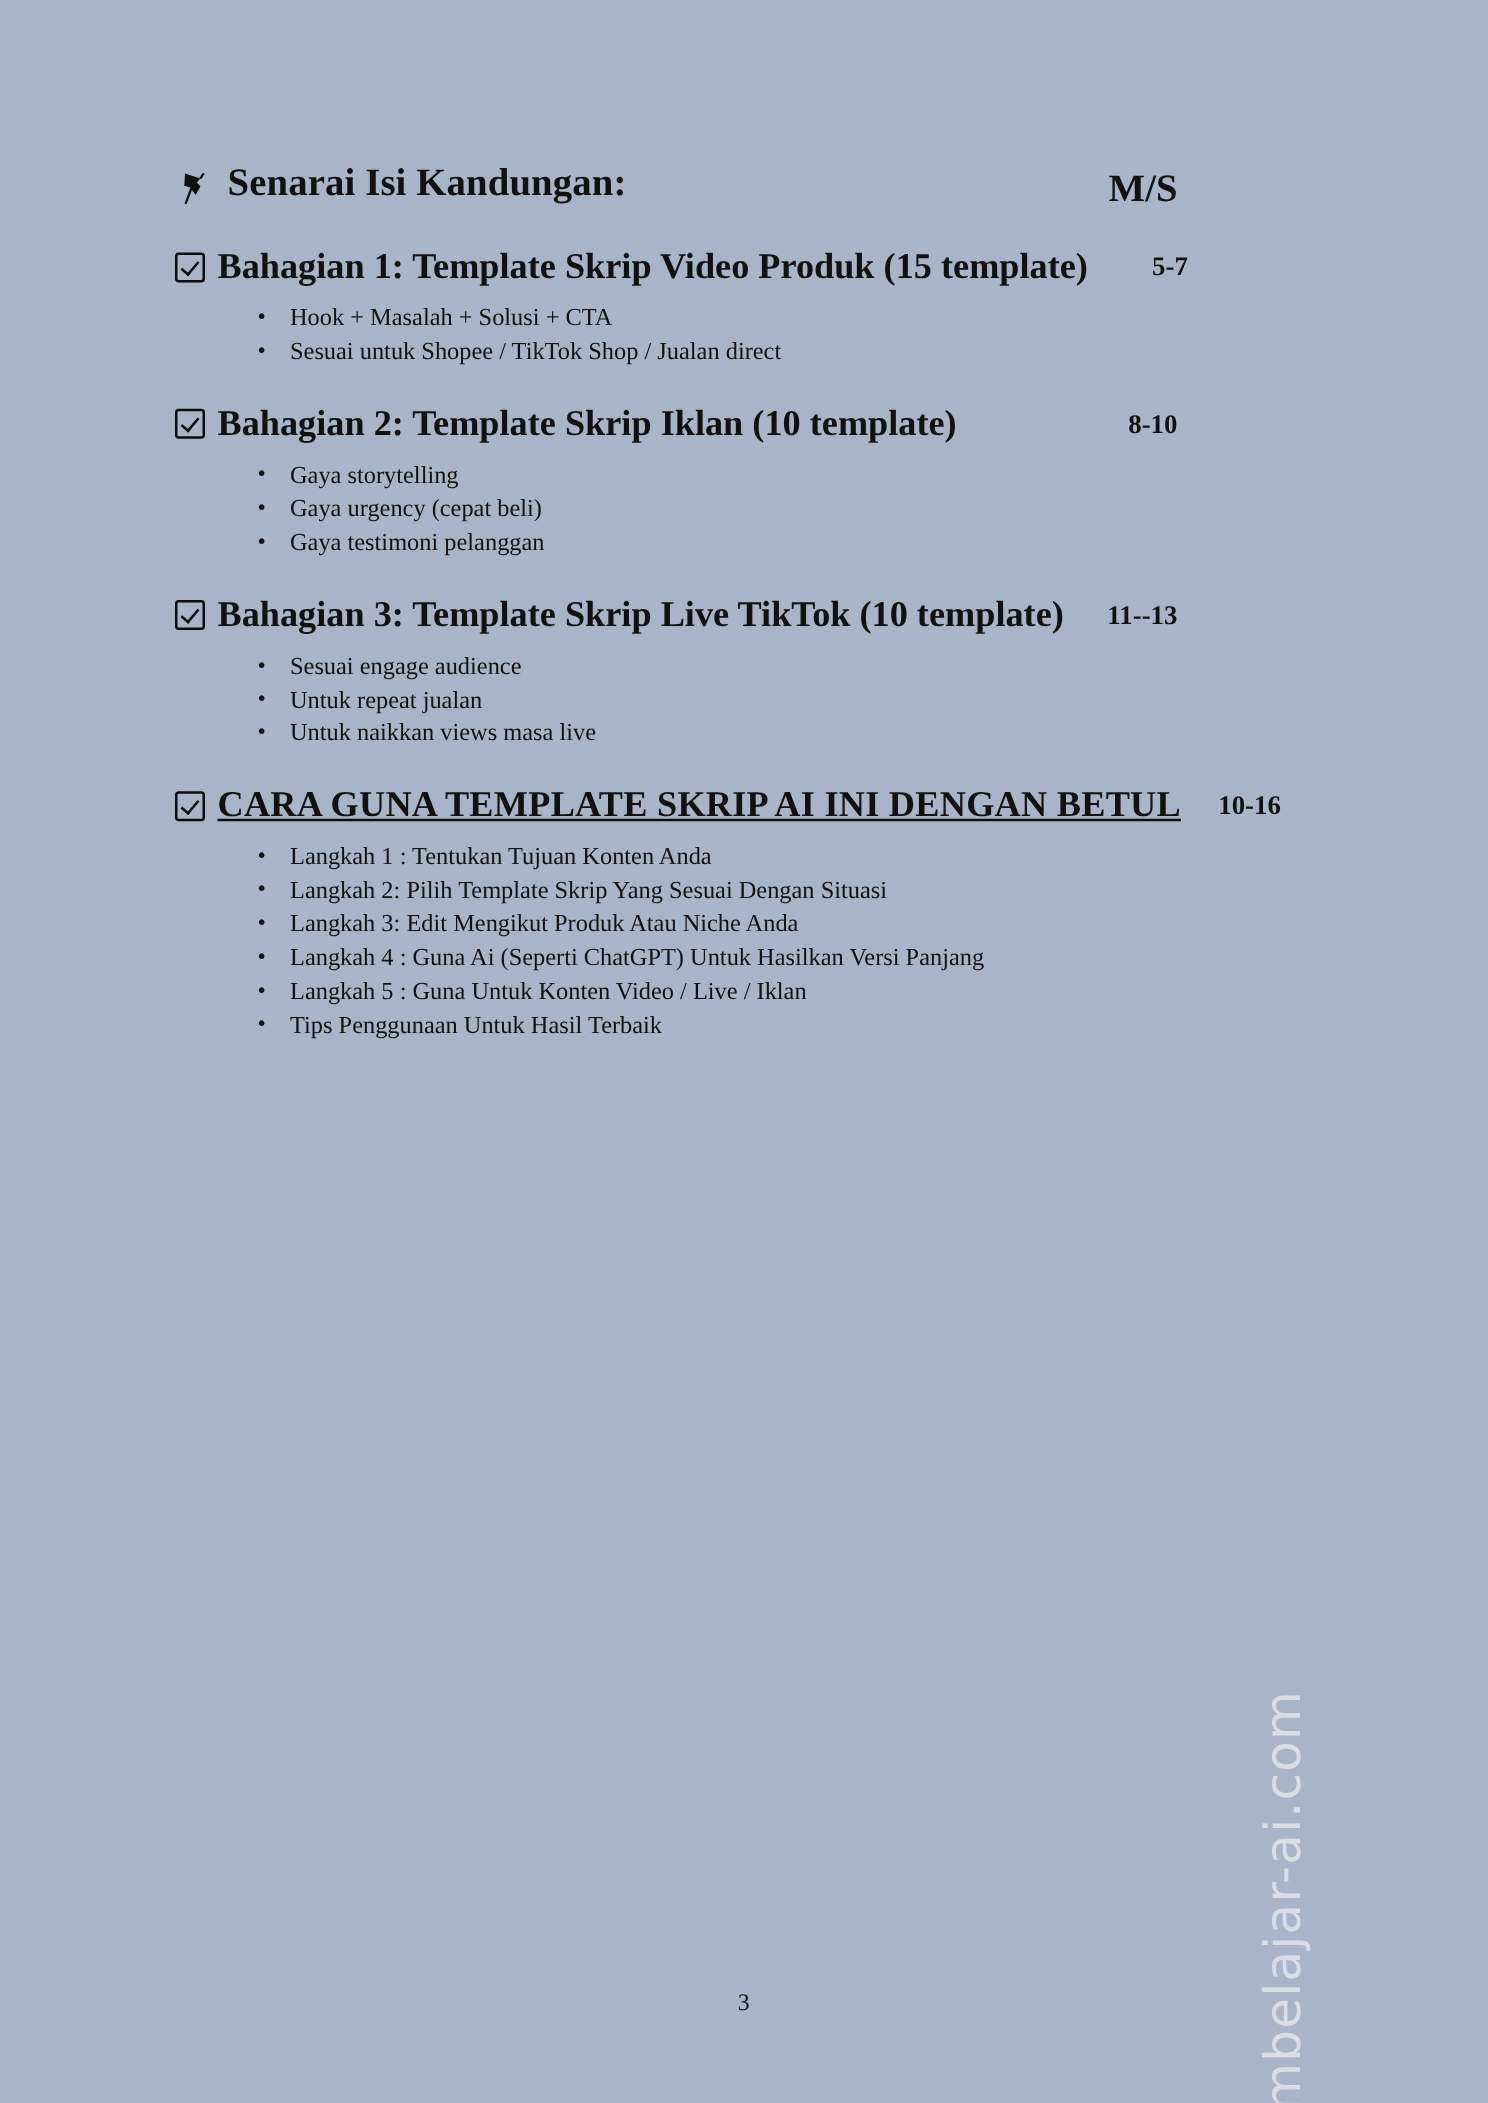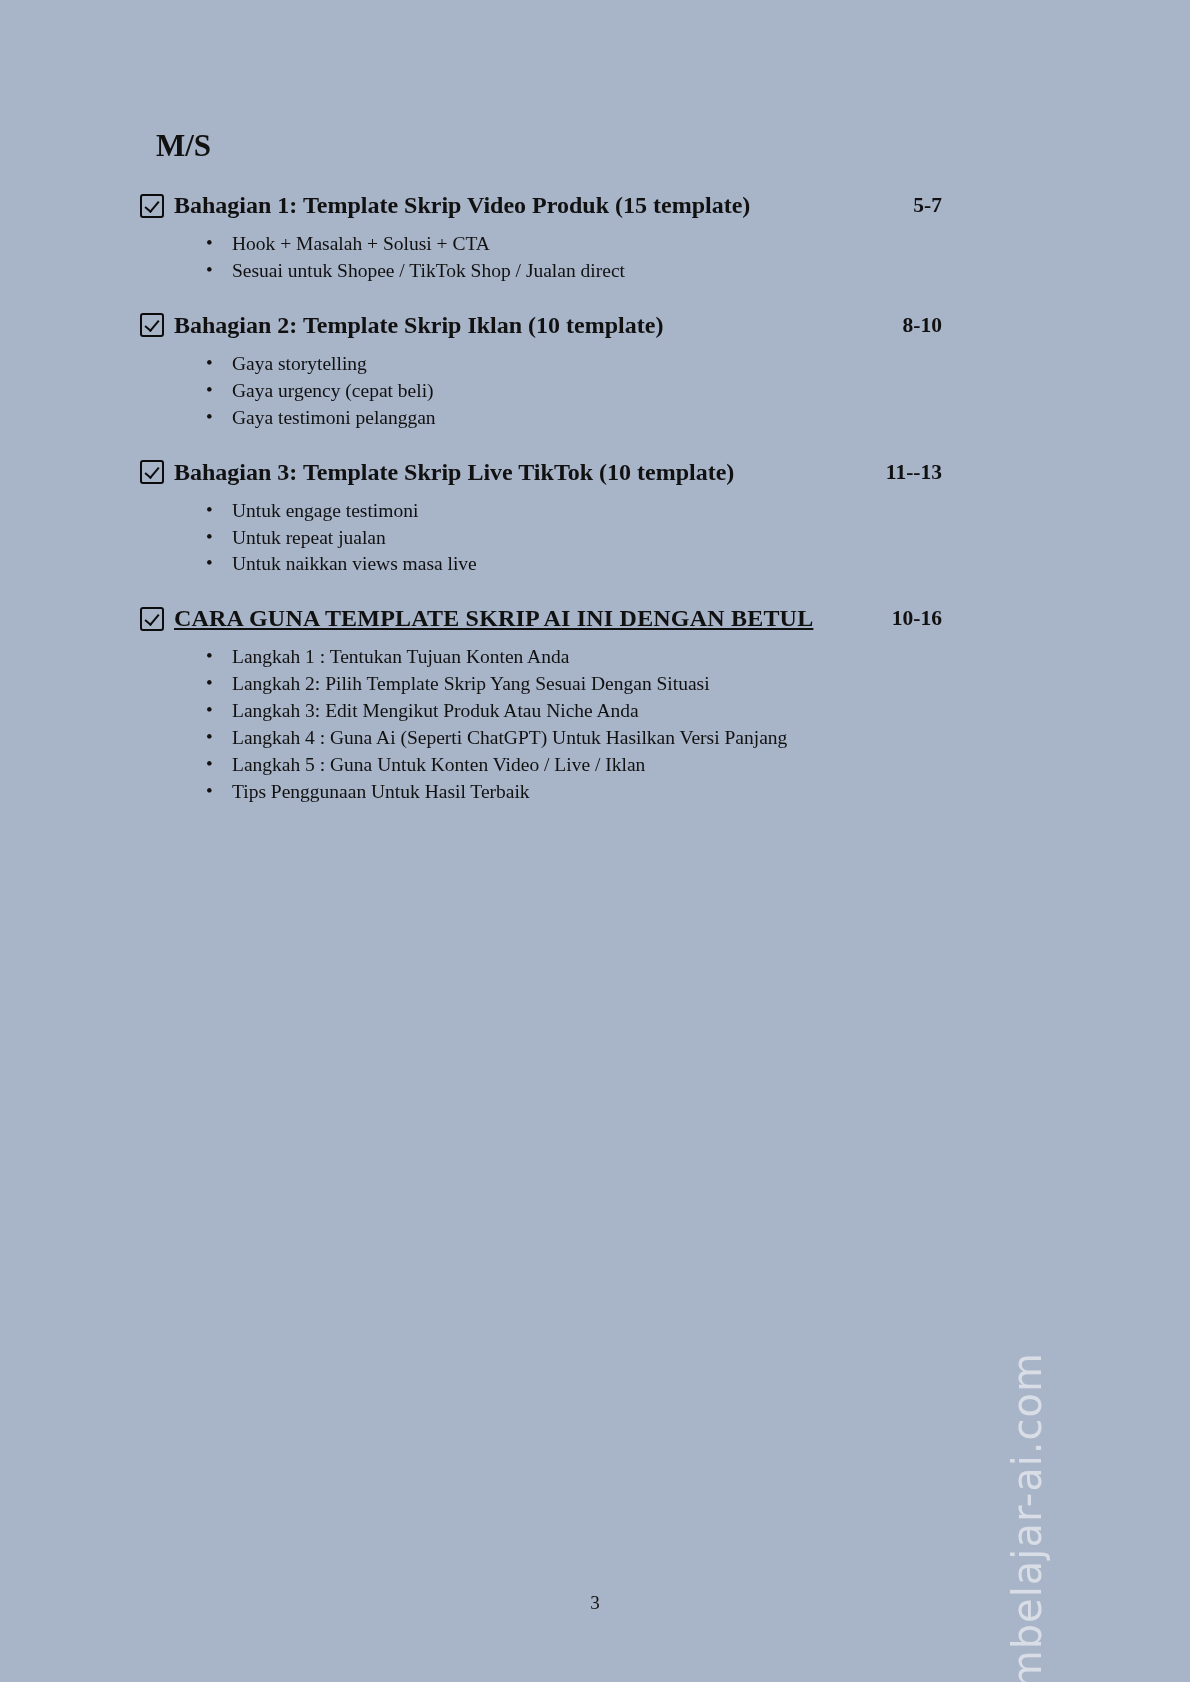--- a/index.html
+++ b/index.html
@@ -83,21 +83,21 @@
     position: absolute;
     left: 6px;
     top: 2px;
     width: 6px;
     height: 12px;
     border-right: 2.4px solid #0c0c0c;
     border-bottom: 2.4px solid #0c0c0c;
     transform: rotate(40deg);
   }
   .section-title {
-    font-size: 24px;
+    font-size: 29px;
     font-weight: bold;
     flex: 1 1 auto;
     white-space: nowrap;
   }
   .section-pages {
     font-size: 21.5px;
     font-weight: bold;
     white-space: nowrap;
     padding-right: 18px;
     text-align: right;
@@ -155,20 +155,32 @@
   }
 </style>
 </head>
 <body>
 
 <div class="page">
 
   <div class="content">
 
     <div class="title-row">
+      <div class="title-left">
+        <span class="pin-icon">
+          <svg width="30" height="30" viewBox="0 0 30 30" aria-hidden="true">
+            <g transform="rotate(-20 15 15)">
+              <path d="M12 3 L22 11 L18.5 13 L20 17 L14 22 L12 15 L8 12 Z" fill="#101010"></path>
+              <path d="M12.5 16 L4 26" stroke="#101010" stroke-width="1.8" fill="none"></path>
+              <path d="M22 11 L26 8" stroke="#101010" stroke-width="1.8" fill="none"></path>
+            </g>
+          </svg>
+        </span>
+        <span class="title-text">Senarai Isi Kandungan:</span>
+      </div>
       <div class="title-right">M/S</div>
     </div>
 
     <div class="section">
       <div class="section-head">
         <span class="check-box"></span>
         <span class="section-title">Bahagian 1: Template Skrip Video Produk (15 template)</span>
         <span class="section-pages">5-7</span>
       </div>
       <ul class="bullets">
@@ -190,21 +202,21 @@
       </ul>
     </div>
 
     <div class="section">
       <div class="section-head">
         <span class="check-box"></span>
         <span class="section-title">Bahagian 3: Template Skrip Live TikTok (10 template)</span>
         <span class="section-pages">11--13</span>
       </div>
       <ul class="bullets">
-        <li>Untuk engage testimoni</li>
+        <li>Sesuai engage audience</li>
         <li>Untuk repeat jualan</li>
         <li>Untuk naikkan views masa live</li>
       </ul>
     </div>
 
     <div class="section caps">
       <div class="section-head">
         <span class="check-box"></span>
         <span class="section-title">CARA GUNA TEMPLATE SKRIP AI INI DENGAN BETUL</span>
         <span class="section-pages">10-16</span>

